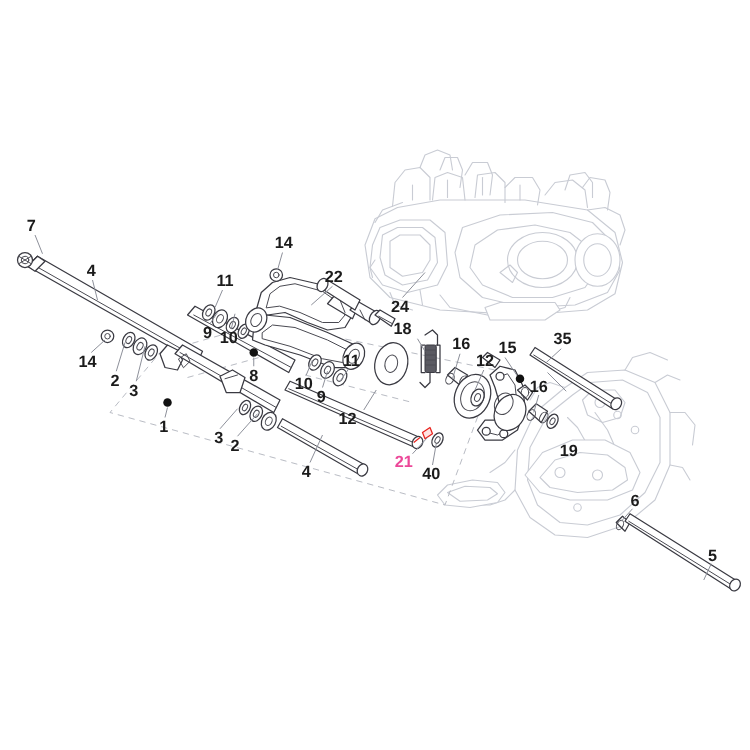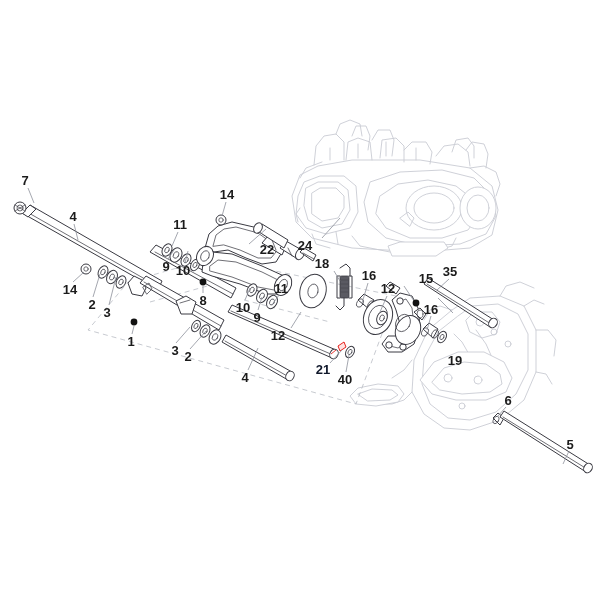--- a/index.html
+++ b/index.html
@@ -30,21 +30,21 @@
     font-size: 13px;
     font-weight: bold;
     color: #1b1b1b;
     line-height: 1;
     white-space: nowrap;
     -webkit-user-select: none;
     user-select: none;
     transform: translate(-50%, -50%);
   }
   .callout.red {
-    color: #0f172a;
+    color: #ec4899;
   }
 </style>
 </head>
 <body>
 
 <div id="diagram-root">
 
   <svg id="diagram-svg" viewBox="0 0 600 600" xmlns="http://www.w3.org/2000/svg">
     <defs>
       <style>
@@ -374,27 +374,27 @@
         <circle cx="203" cy="282" r="3.4" class="dot"></circle>
         <circle cx="416" cy="303" r="3.4" class="dot"></circle>
       </g>
   </svg>
 
   <div id="callout-layer">
       <div class="callout" style="left: 25px; top: 180px;">7</div>
       <div class="callout" style="left: 73px; top: 216px;">4</div>
       <div class="callout" style="left: 227px; top: 194px;">14</div>
       <div class="callout" style="left: 180px; top: 224px;">11</div>
-      <div class="callout" style="left: 267px; top: 221px; margin-top: 28px;">22</div>
-      <div class="callout" style="left: 305px; top: 245px;">24</div>
+      <div class="callout" style="left: 267px; top: 221px;">22</div>
+      <div class="callout" style="left: 320px; top: 245px;">24</div>
       <div class="callout" style="left: 166px; top: 266px;">9</div>
       <div class="callout" style="left: 183px; top: 270px;">10</div>
       <div class="callout" style="left: 322px; top: 263px;">18</div>
       <div class="callout" style="left: 369px; top: 275px;">16</div>
-      <div class="callout" style="left: 406px; top: 278px; margin-left: 20px;">15</div>
+      <div class="callout" style="left: 406px; top: 278px;">15</div>
       <div class="callout" style="left: 450px; top: 271px;">35</div>
       <div class="callout" style="left: 70px; top: 289px;">14</div>
       <div class="callout" style="left: 92px; top: 304px;">2</div>
       <div class="callout" style="left: 107px; top: 312px;">3</div>
       <div class="callout" style="left: 203px; top: 300px;">8</div>
       <div class="callout" style="left: 281px; top: 288px;">11</div>
       <div class="callout" style="left: 243px; top: 307px;">10</div>
       <div class="callout" style="left: 388px; top: 288px;">12</div>
       <div class="callout" style="left: 257px; top: 317px;">9</div>
       <div class="callout" style="left: 431px; top: 309px;">16</div>

